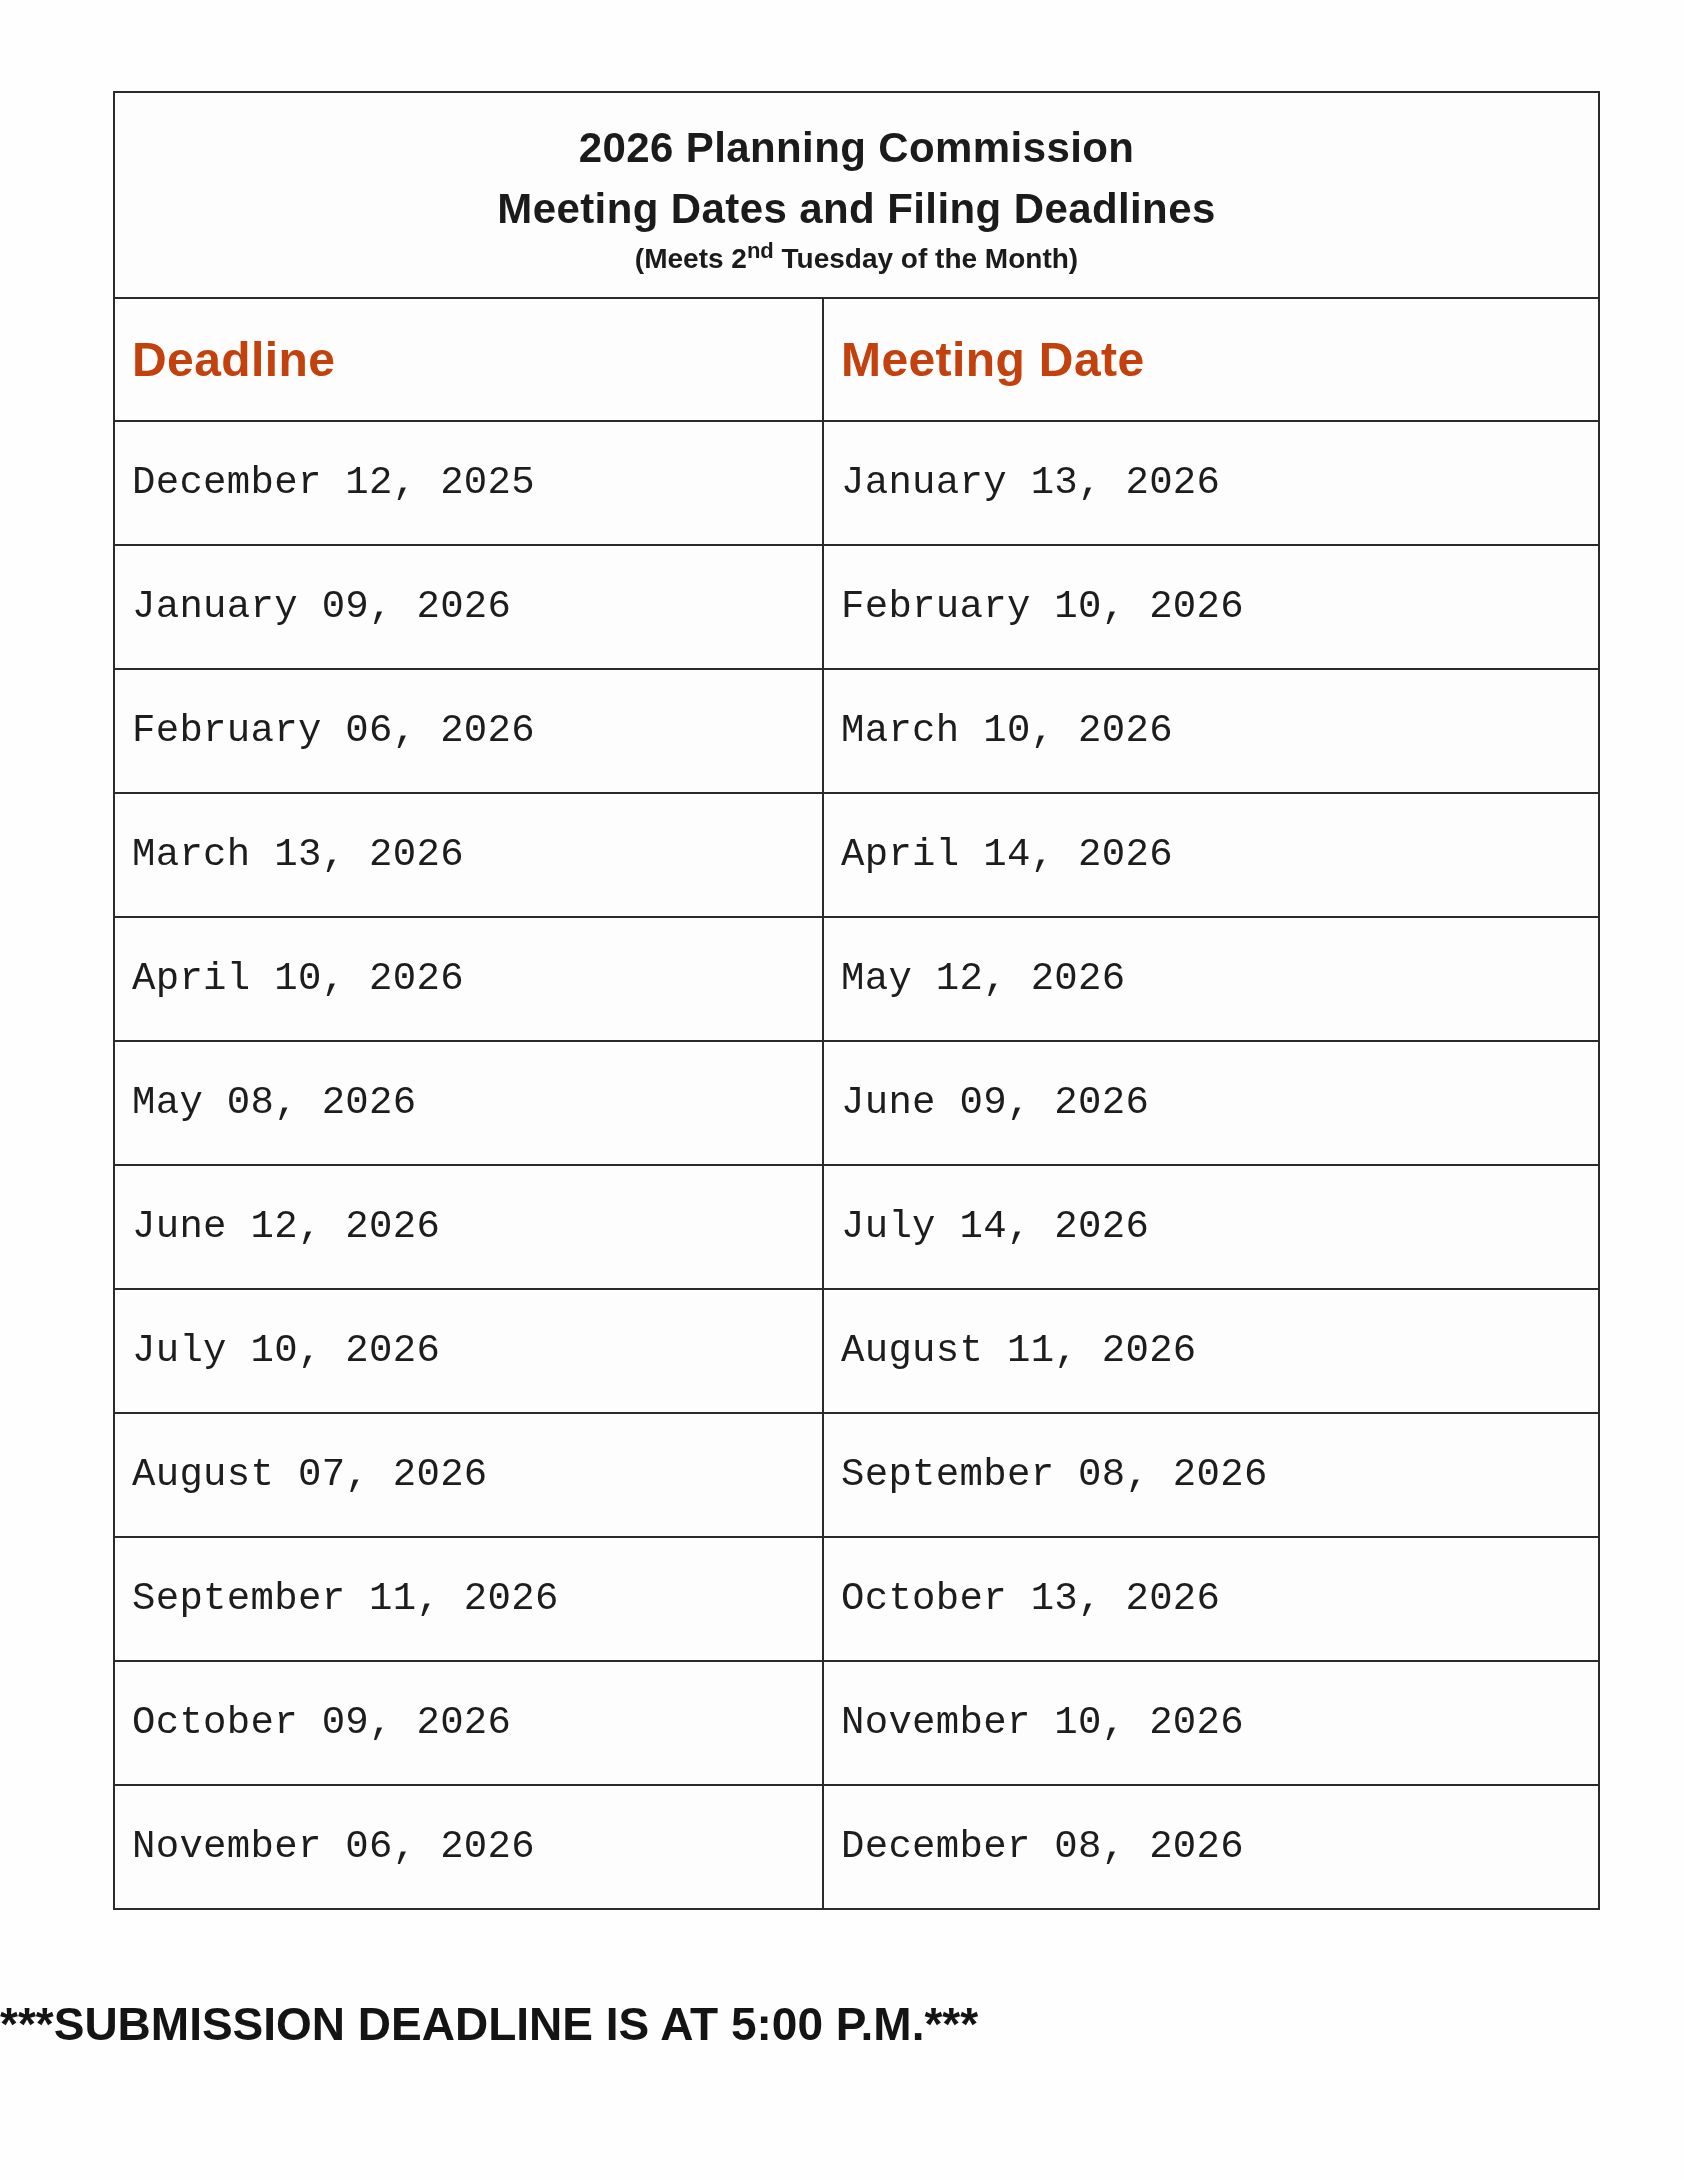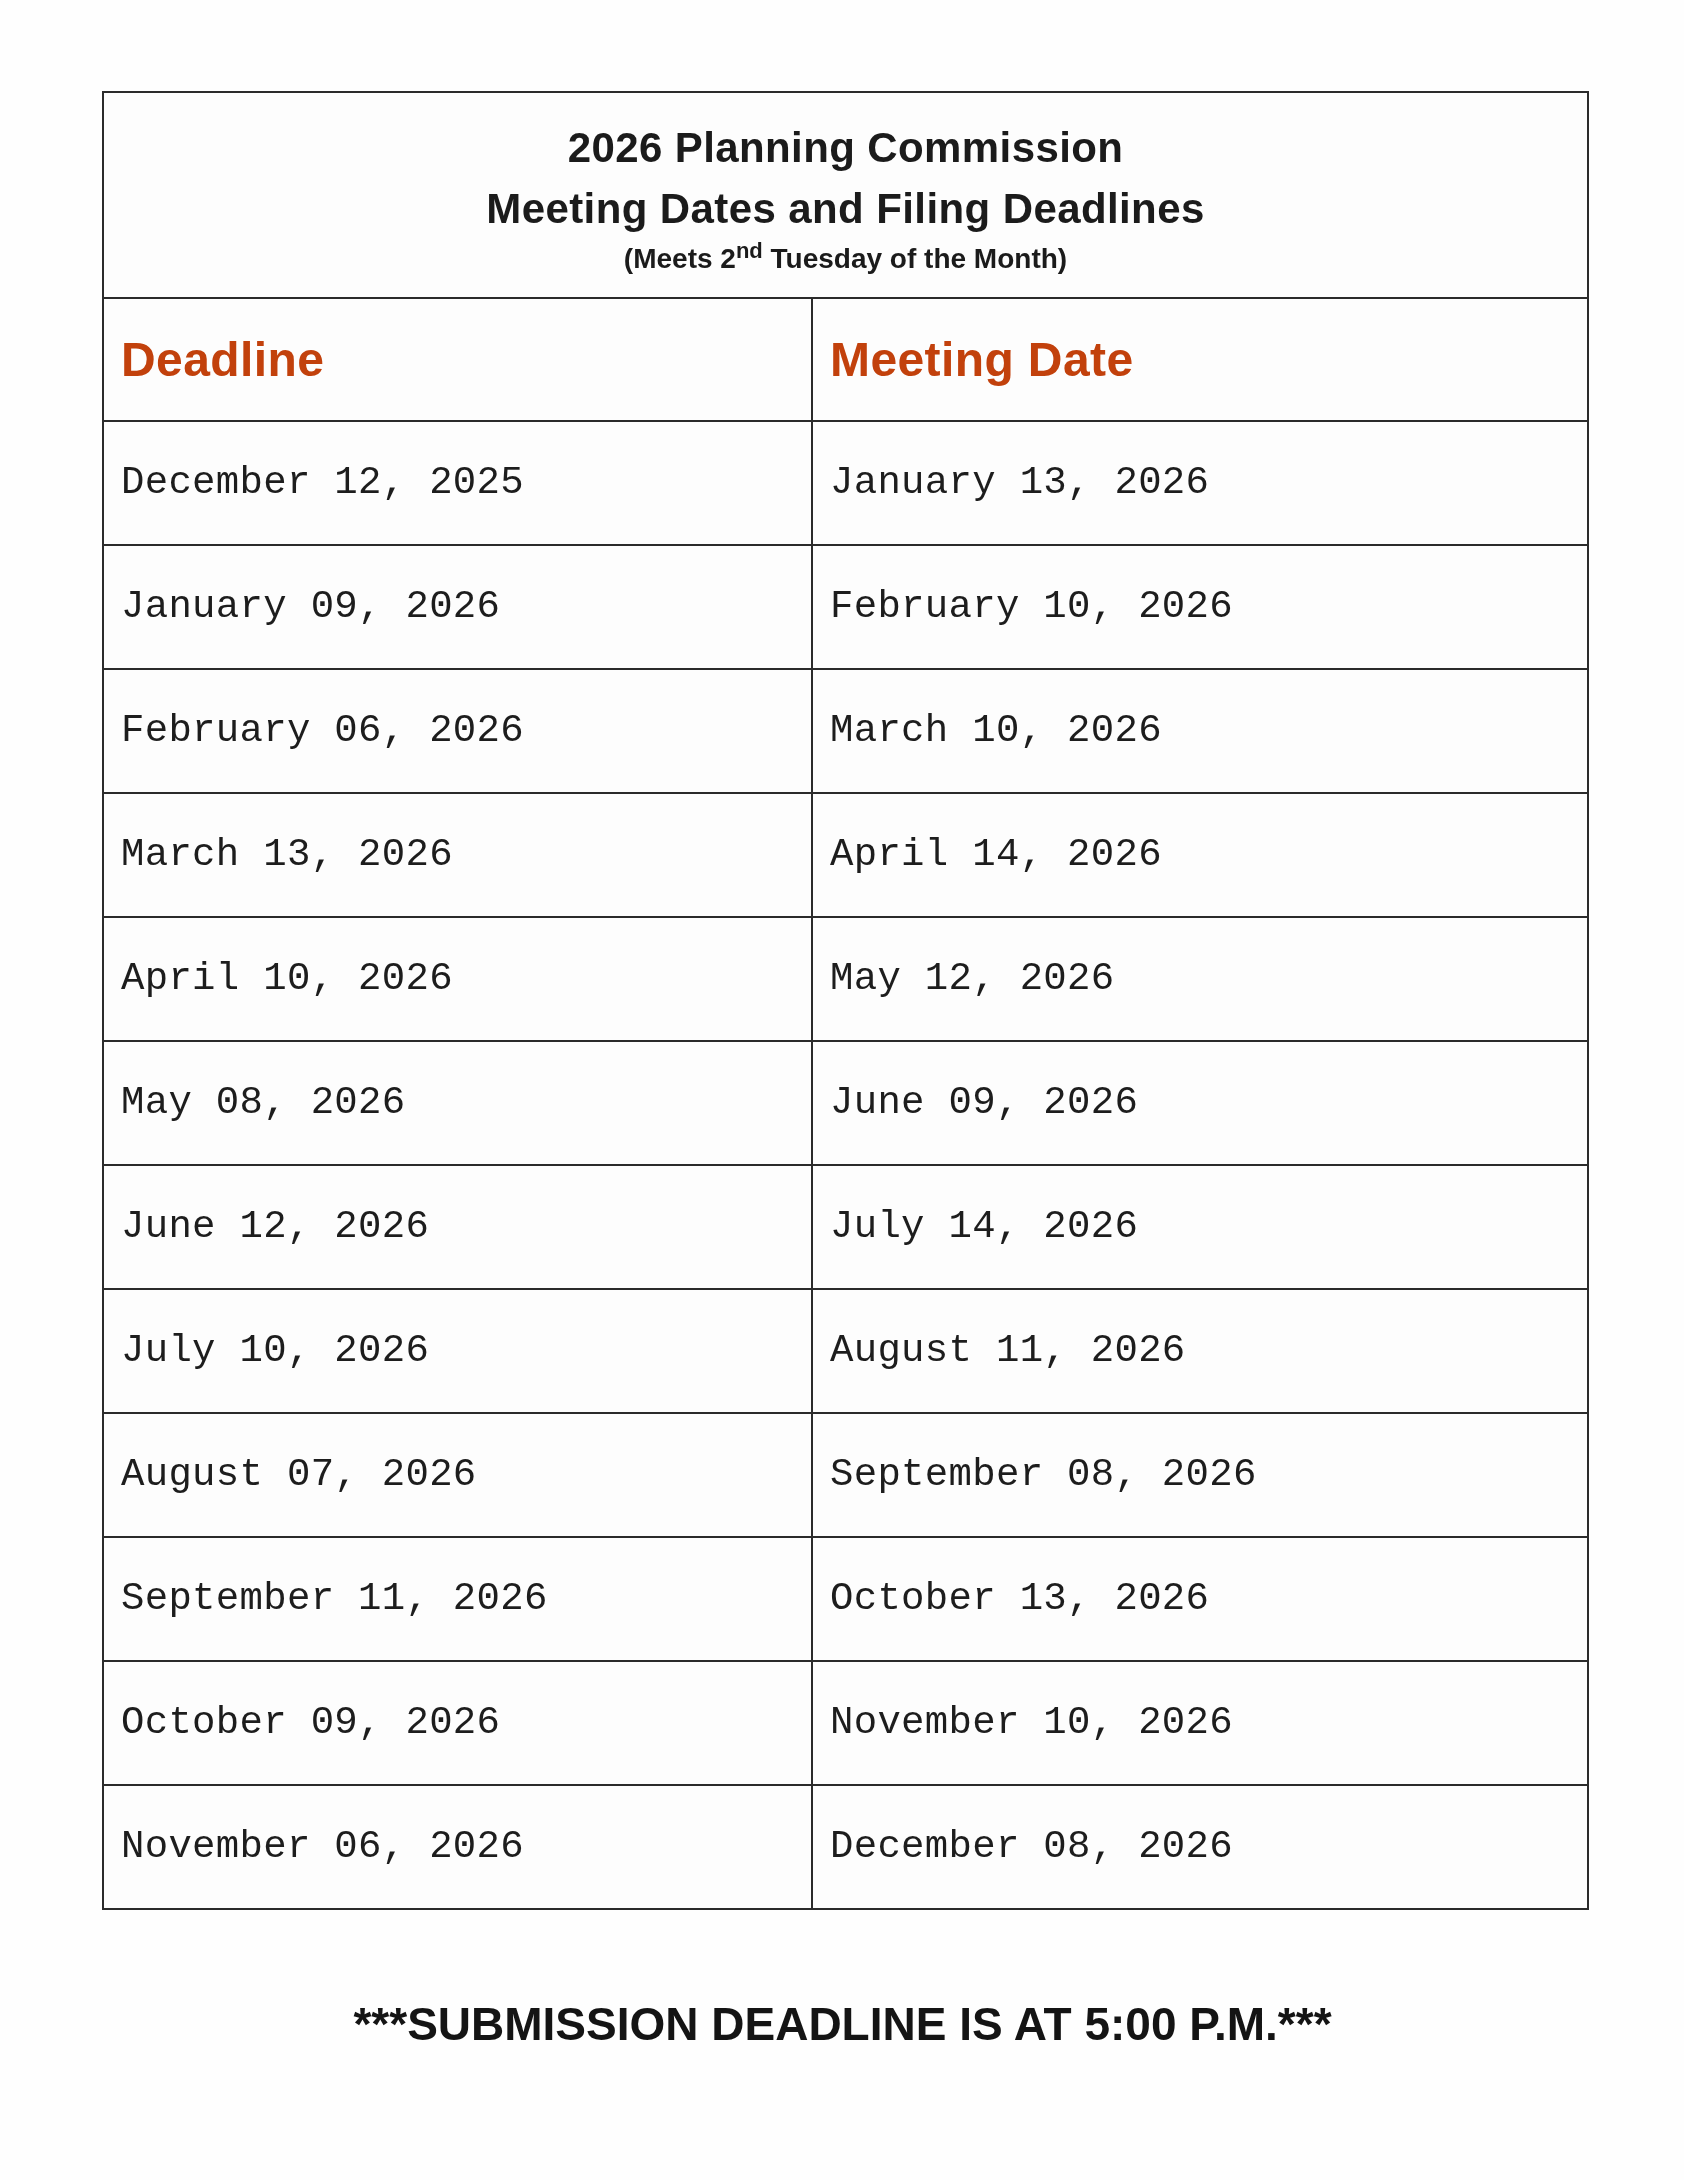--- a/index.html
+++ b/index.html
@@ -14,21 +14,21 @@
     font-family: "Liberation Sans", sans-serif;
     color: #1d1d1d;
   }
   .page {
     position: absolute;
     inset: 0;
     background: #fefefe;
   }
   table.schedule {
     position: absolute;
-    left: 102px;
+    left: 113px;
     top: 91px;
     width: 1485px;
     border-collapse: collapse;
     table-layout: fixed;
     background: #fdfdfd;
   }
   col.c1 { width: 709px; }
   col.c2 { width: 776px; }
   table.schedule td,
   table.schedule th {
@@ -77,21 +77,20 @@
     font-weight: normal;
     color: #1d1d1d;
     letter-spacing: 0.3px;
     font-family: Liberation Mono, monospace;
   }
   .footer-notice {
     position: absolute;
     left: 0;
     width: 100%;
     top: 2000px;
-    text-align: center;
     font-size: 46px;
     font-weight: bold;
     color: #141414;
     line-height: 49px;
     letter-spacing: 0px;
   }
 </style>
 </head>
 <body>
 

